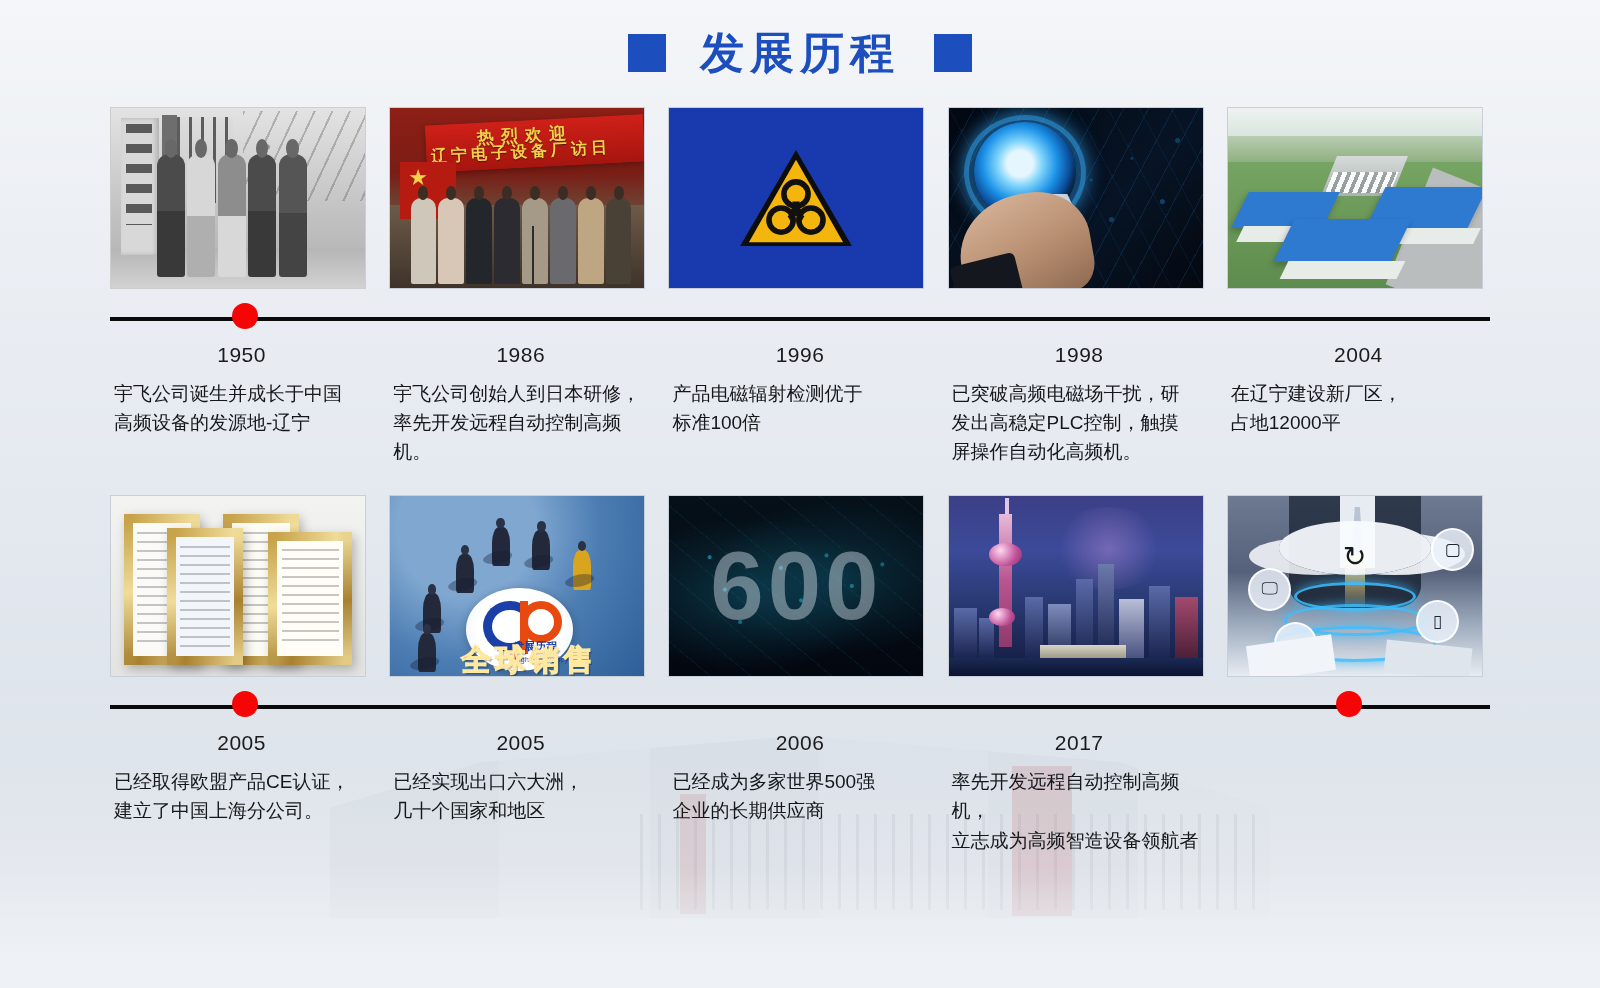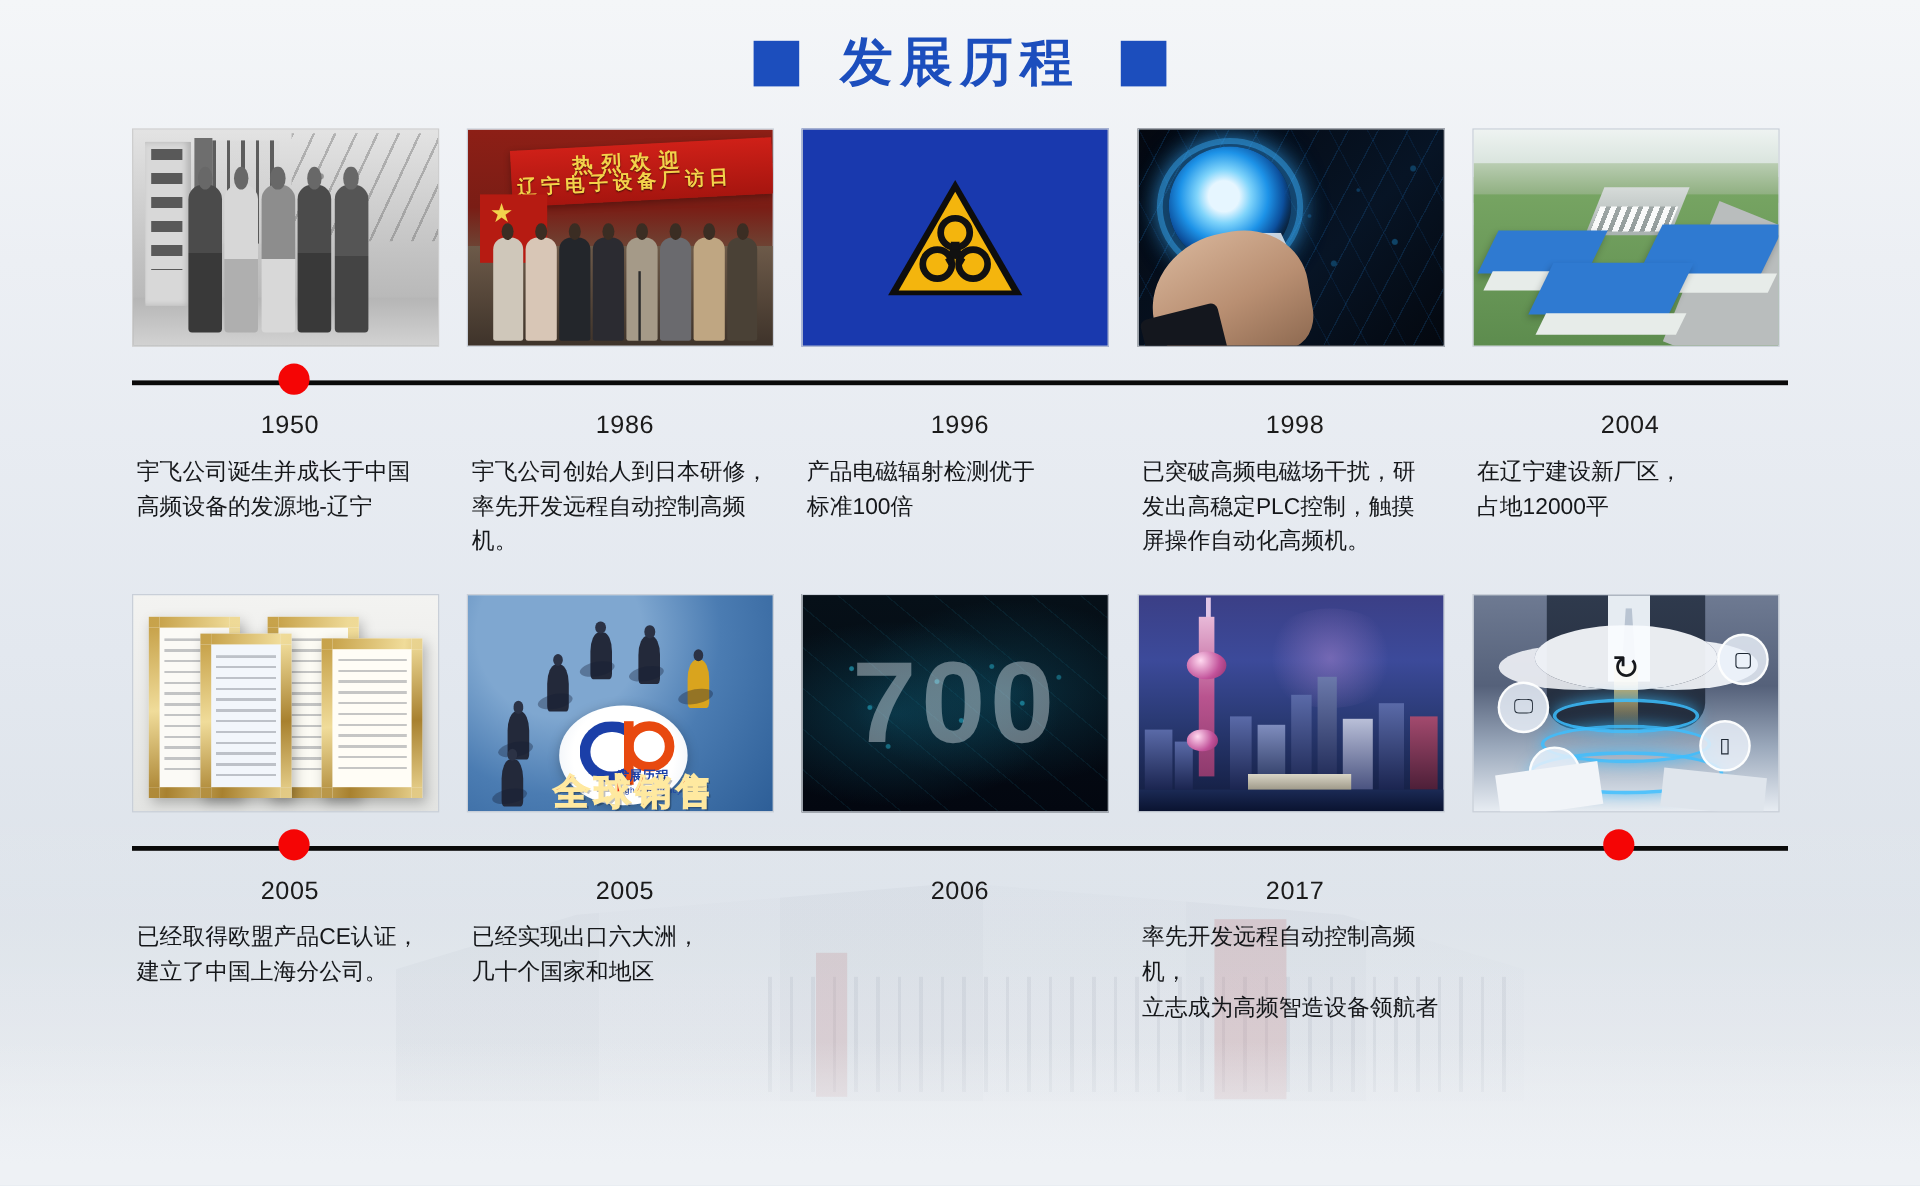--- a/index.html
+++ b/index.html
@@ -546,21 +546,21 @@
         <div class="logo-g"></div>
           <div class="logo-p"></div>
         <div class="logo-cn">发展历程</div>
         <div class="logo-en">High Frequency</div>
       </div>
       <div class="slogan">全球销售</div>
     </div>
 
     <div class="thumb img-500">
       <div class="net"></div>
-      <div class="num">700</div>
+      <div class="num">600</div>
     </div>
 
     <div class="thumb img-sh">
       <div class="glow"></div>
       <div class="bld s1"></div>
         <div class="bld s2"></div>
         <div class="bld s3"></div>
       <div class="bld s4"></div>
         <div class="bld s5"></div>
         <div class="bld s6"></div>
@@ -630,20 +630,22 @@
       <div class="cap-desc">已经取得欧盟产品CE认证，
 建立了中国上海分公司。</div>
     </div>
     <div>
       <div class="cap-year">2005</div>
       <div class="cap-desc">已经实现出口六大洲，
 几十个国家和地区</div>
     </div>
     <div>
       <div class="cap-year">2006</div>
+      <div class="cap-desc">已经成为多家世界500强
+企业的长期供应商</div>
     </div>
     <div>
       <div class="cap-year">2017</div>
       <div class="cap-desc">率先开发远程自动控制高频机，
 立志成为高频智造设备领航者</div>
     </div>
   </div>
 </div>
 
 </body></html>

